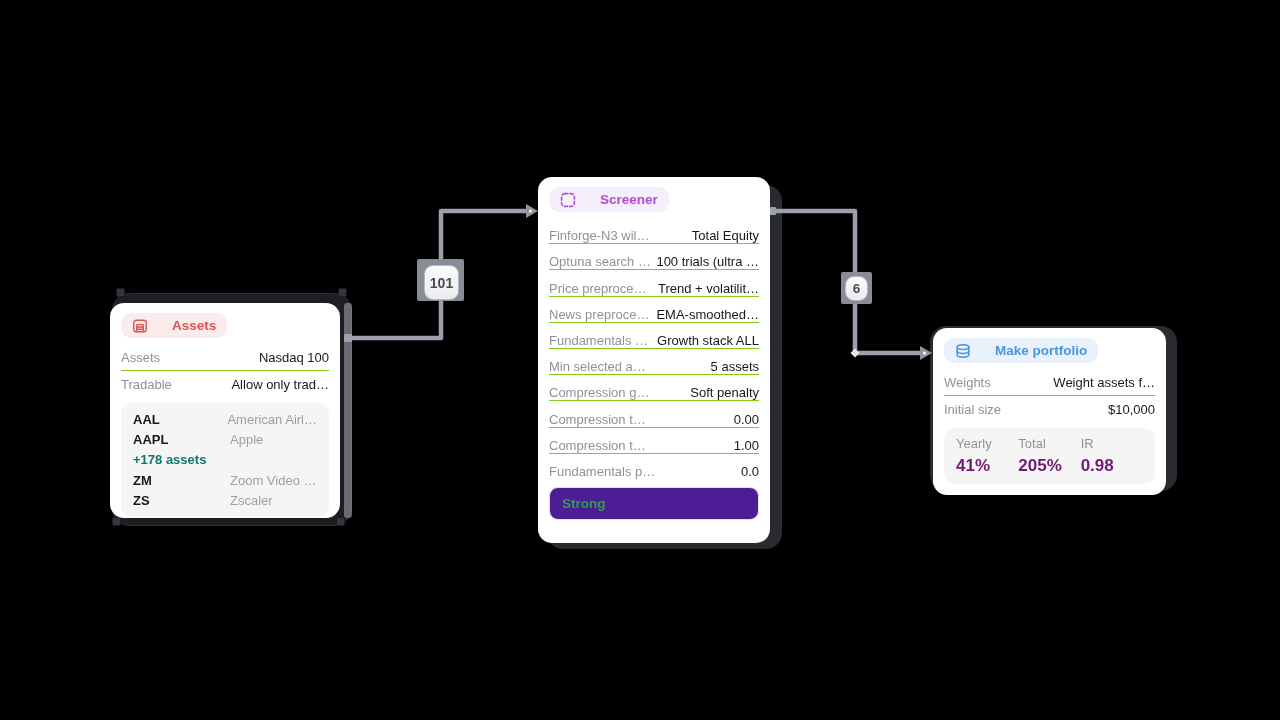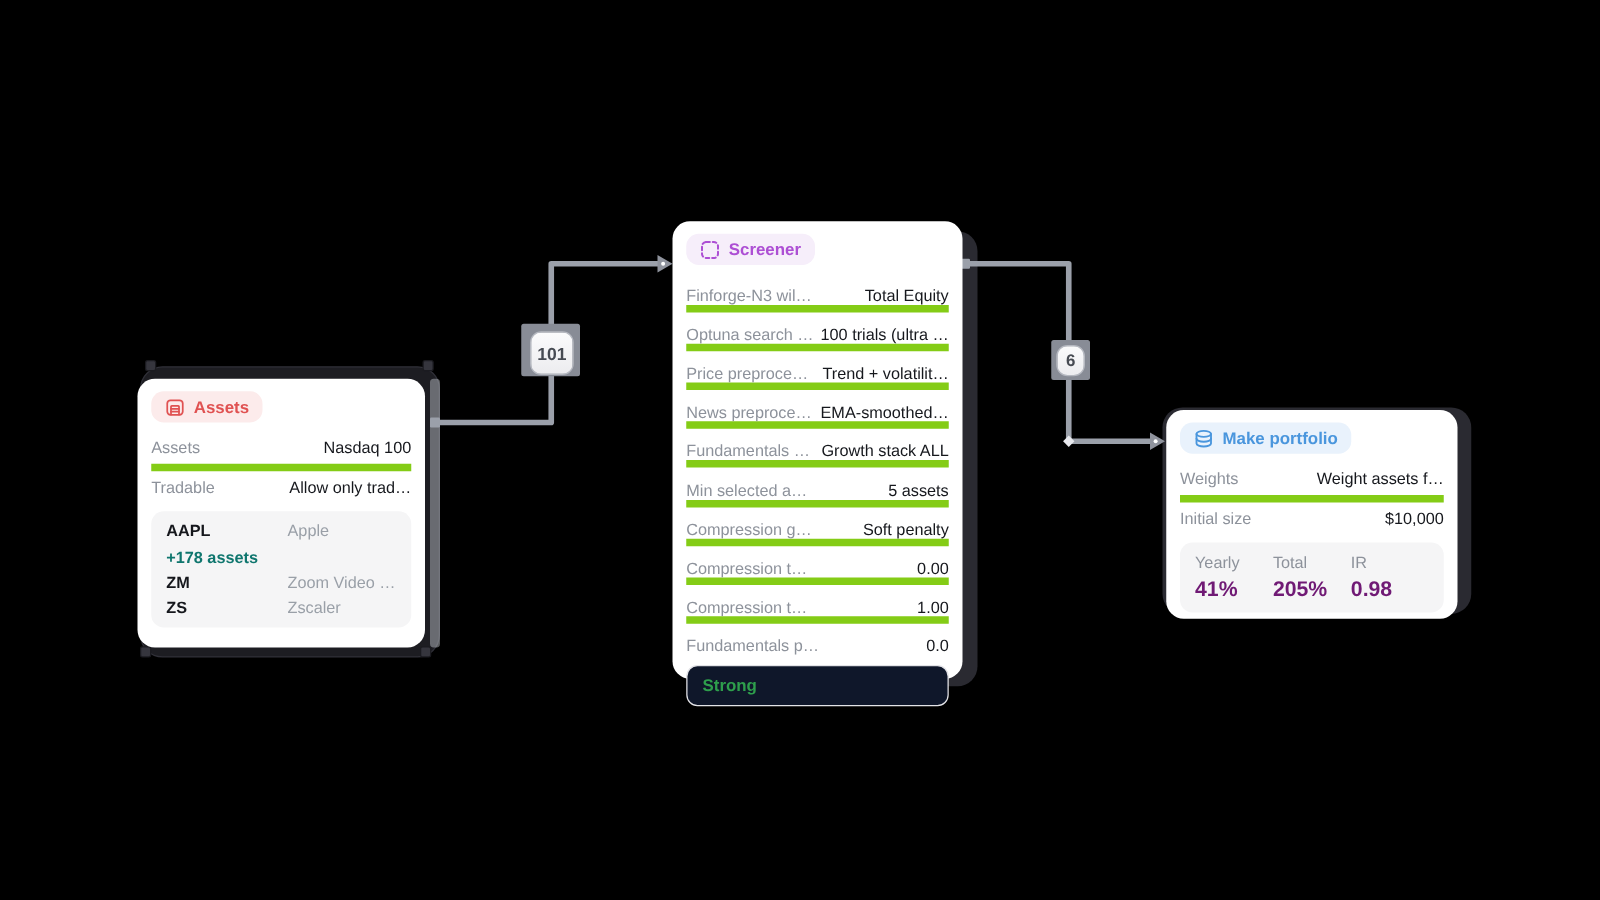--- a/index.html
+++ b/index.html
@@ -40,44 +40,44 @@
   
   .card {
     position:absolute; background:#fff; border-radius:14px; box-sizing:border-box;
     padding:10px 11px; color:#16181d; z-index:5;
   }
   .card-assets    { left:110px; top:303px; width:230px; height:215px; }
   .card-screener  { left:538px; top:177px; width:232px; height:366px; }
   .card-portfolio { left:933px; top:328px; width:233px; height:167px; }
 
   .pill {
-    display:inline-flex; align-items:center; gap:7px; padding:4px 11px;
+    display:inline-flex; align-items:center; gap:24px; padding:4px 11px;
     border-radius:10px; font-weight:700; font-size:13.5px; line-height:17px;
   }
   .card-assets .pill    { background:#fcebeb; color:#e05252; }
   .card-screener .pill  { background:#f6eefa; color:#ad4fd4; }
   .card-portfolio .pill { background:#e9f2fc; color:#4a96dd; }
   .pill svg { display:block; }
 
   .kvs { margin-top:6px; }
   .kv { display:flex; justify-content:space-between; align-items:center; font-size:13px; }
-  .kvs .kv + .kv { border-top:6px solid #84cc16; }
+  .kvs .kv + .kv { border-top:1px solid #84cc16; }
   .card-assets .kv, .card-portfolio .kv { height:26px; }
   .card-screener .kv { height:25.2px;align-items:flex-end; }
   .k { color:#8d929b; white-space:nowrap; overflow:hidden; }
   .v { color:#16181d; white-space:nowrap; text-align:right; }
 
   .listbox { margin-top:6px; background:#f5f5f6; border-radius:10px; padding:6px 12px; }
   .al { display:flex; align-items:center; height:20.4px; font-size:13px; }
   .al .ticker { width:97px; font-weight:700; color:#15171c; }
   .al .name { color:#9aa0a8; white-space:nowrap; }
   .al-more { display:flex; align-items:center; height:20.4px; font-weight:700; color:#0f766e; font-size:13px; }
 
   .badge-box {
-    margin-top:8px; background:#0f172a; border:1px solid #e3e3e7; border-radius:9px;
+    margin-top:8px; background:#4c1d95; border:1px solid #e3e3e7; border-radius:9px;
     padding:8px 12px; font-weight:700; font-size:13.5px; color:#2e9e4c;
   }
   .statsbox { margin-top:6px; background:#f5f5f6; border-radius:10px; padding:8px 12px; display:flex; }
   .stat { width:67px; }
   .stat .sl { color:#8d929b; font-size:13px; margin-bottom:5px; }
   .stat .sv { font-weight:700; font-size:17px; color:#701a75; }
 </style>
 </head>
 <body>
 
@@ -130,20 +130,24 @@
         <span class="k">Assets</span>
         <span class="v">Nasdaq 100</span>
       </div>
       <div class="kv">
         <span class="k">Tradable</span>
         <span class="v">Allow only trad…</span>
       </div>
     </div>
     <div class="listbox">
       <div class="al">
+        <span class="ticker">AAL</span>
+        <span class="name">American Airl…</span>
+      </div>
+      <div class="al">
         <span class="ticker">AAPL</span>
         <span class="name">Apple</span>
       </div>
       <div class="al-more">+178 assets</div>
       <div class="al">
         <span class="ticker">ZM</span>
         <span class="name">Zoom Video …</span>
       </div>
       <div class="al">
         <span class="ticker">ZS</span>

